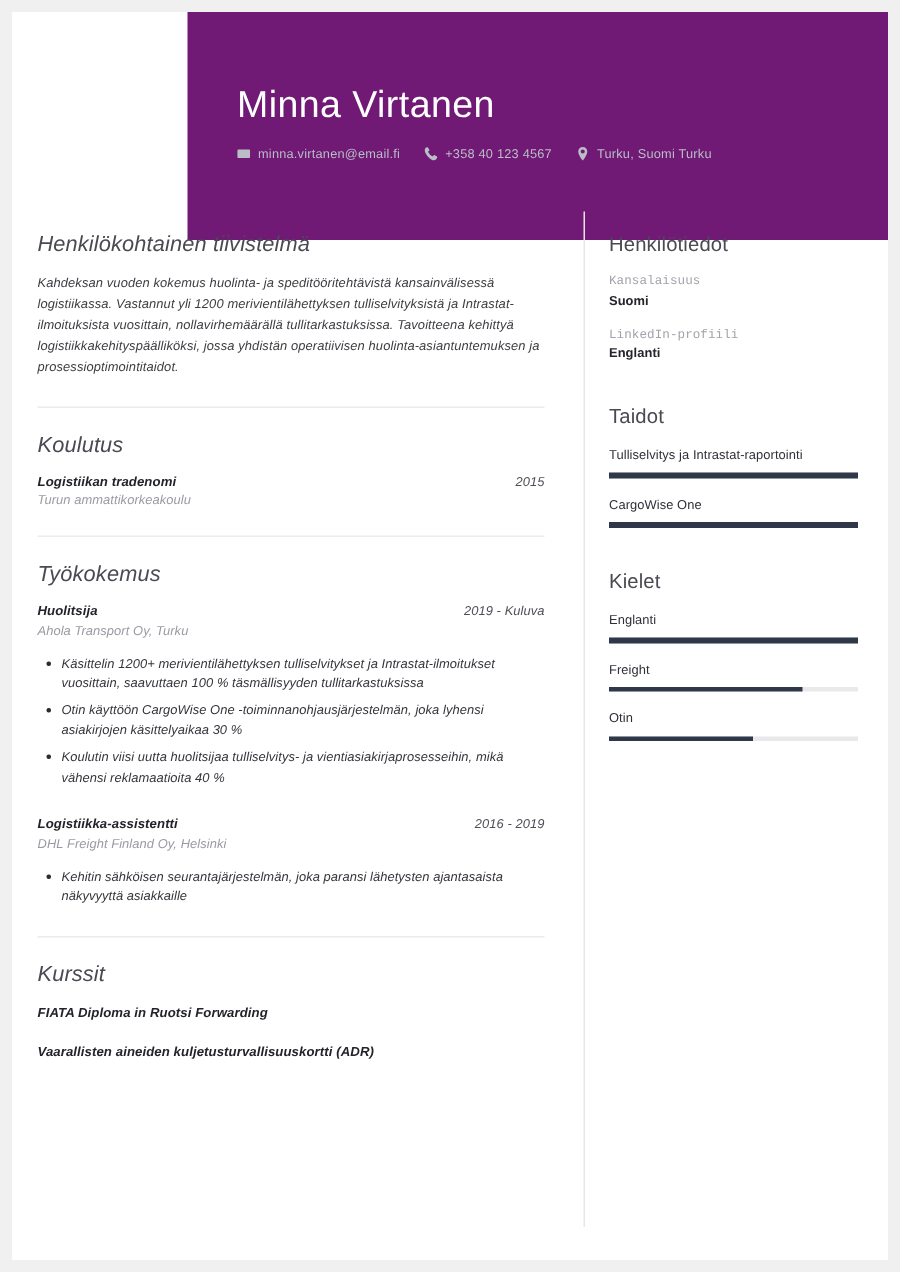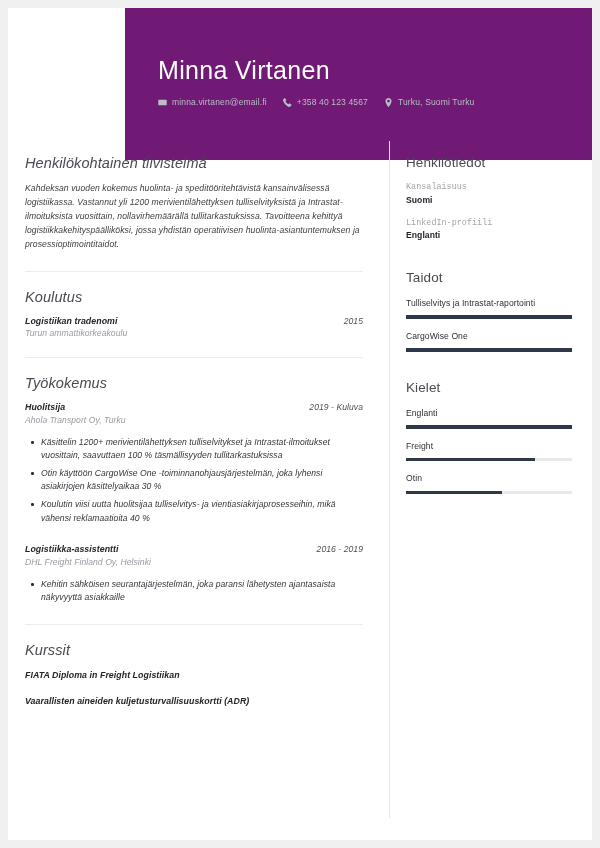--- a/index.html
+++ b/index.html
@@ -312,21 +312,21 @@
           <ul class="bullets">
             <li>Kehitin sähköisen seurantajärjestelmän, joka paransi lähetysten ajantasaista näkyvyyttä asiakkaille</li>
           </ul>
         </div>
       </section>
 
       <div class="sec-rule"></div>
 
       <section>
         <h2 class="sec-title">Kurssit</h2>
-        <div class="course-item">FIATA Diploma in Freight Logistiikan</div>
+        <div class="course-item">FIATA Diploma in Ruotsi Forwarding</div>
         <div class="course-item">Vaarallisten aineiden kuljetusturvallisuuskortti (ADR)</div>
       </section>
 
     </div>
 
     <div class="divider-v"></div>
 
     <div class="col-right">
 
       <section>

